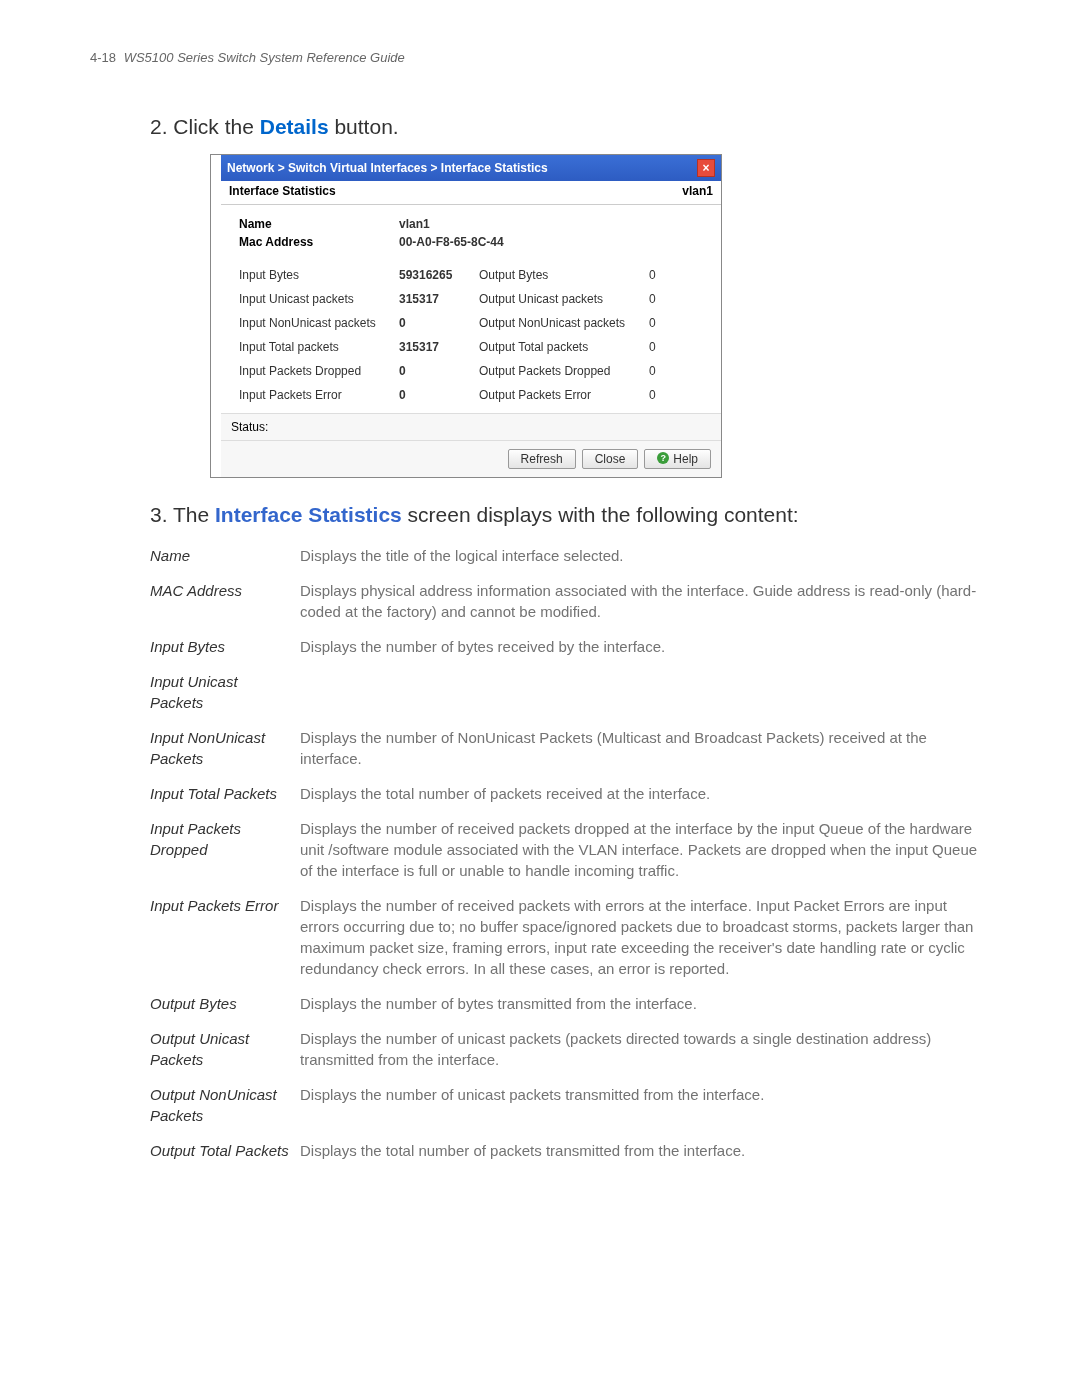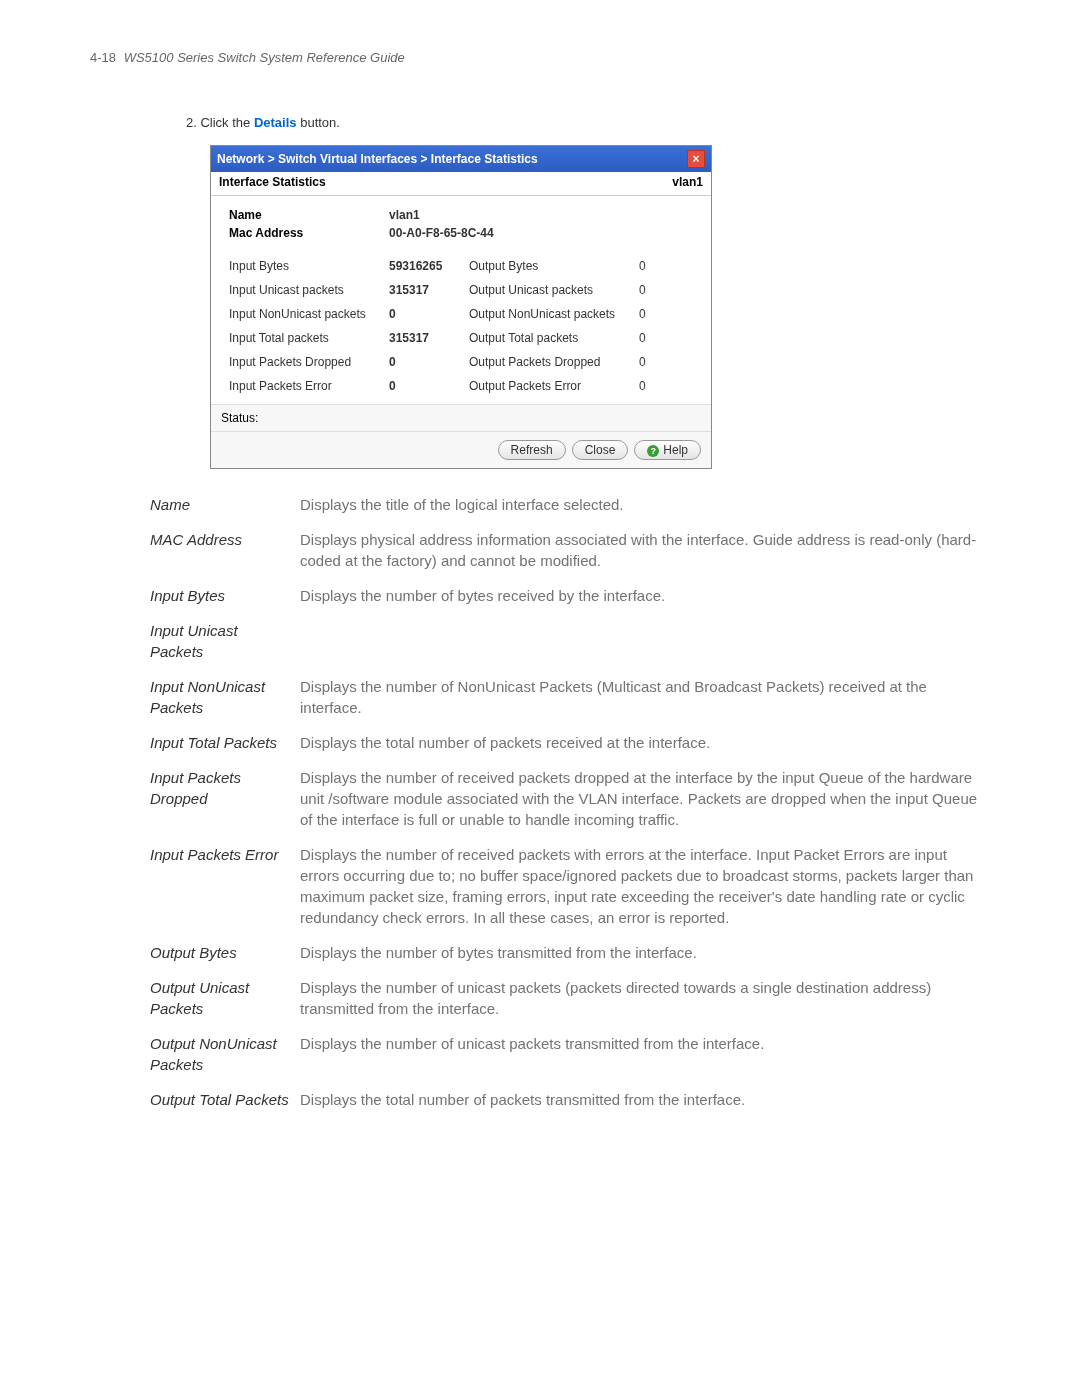--- a/index.html
+++ b/index.html
@@ -20,40 +20,41 @@
   }
   .header-line .pageno {
     color: #666;
     margin-right: 4px;
   }
   .header-line .title-italic {
     font-style: italic;
     color: #666;
   }
   .step {
-    font-size: 13px;
-    color: #333;
-    margin: 20px 0 15px 96px;
+    font-size: 21px;
+    color: #333;
+    margin: 20px 0 15px 60px;
   }
   .step .bold-blue {
     font-weight: bold;
     color: #0066cc;
   }
   .step .bold-blue2 {
     font-weight: bold;
     color: #3366cc;
   }
   
   .dialog-wrap {
     margin: 0 0 25px 120px;
     width: 500px;
     border: 1px solid #888;
     background: #fff;
     font-size: 12px;
     color: #333;
+    padding-left: 10px;
   }
   .dialog-title {
     background: linear-gradient(#3a6fd6, #2d5cc2);
     color: #fff;
     font-weight: bold;
     padding: 4px 6px;
     display: flex;
     justify-content: space-between;
     align-items: center;
   }
@@ -119,23 +120,23 @@
     gap: 6px;
     background: #f7f7f7;
   }
   .btn {
     border: 1px solid #999;
     background: linear-gradient(#fefefe, #e4e4e4);
     padding: 2px 12px;
     font-size: 12px;
     cursor: pointer;
     display: flex;
-    align-items: flex-end;
+    align-items: flex-start;
     gap: 4px;
-    border-radius: 10px;
+    border-radius: 2px;
   }
   .help-icon {
     width: 12px;
     height: 12px;
     border-radius: 50%;
     background: #3a9d3a;
     color: #fff;
     font-size: 9px;
     font-weight: bold;
     display: inline-flex;
@@ -244,20 +245,23 @@
       <div class="btn">
           <span>Close</span>
         </div>
       <div class="btn">
         <span class="help-icon">?</span>
         <span>Help</span>
       </div>
     </div>
   </div>
 
+  <div class="step">
+    <span>3. The </span><span class="bold-blue2">Interface Statistics</span><span> screen displays with the following content:</span>
+  </div>
 
   <div class="def-table" id="def-table">
       <div class="def-row">
         <div class="def-term">Name</div>
         <div class="def-desc">Displays the title of the logical interface selected.</div>
       </div>
       <div class="def-row">
         <div class="def-term">MAC Address</div>
         <div class="def-desc">Displays physical address information associated with the interface. Guide address is read-only (hard-coded at the factory) and cannot be modified.</div>
       </div>

